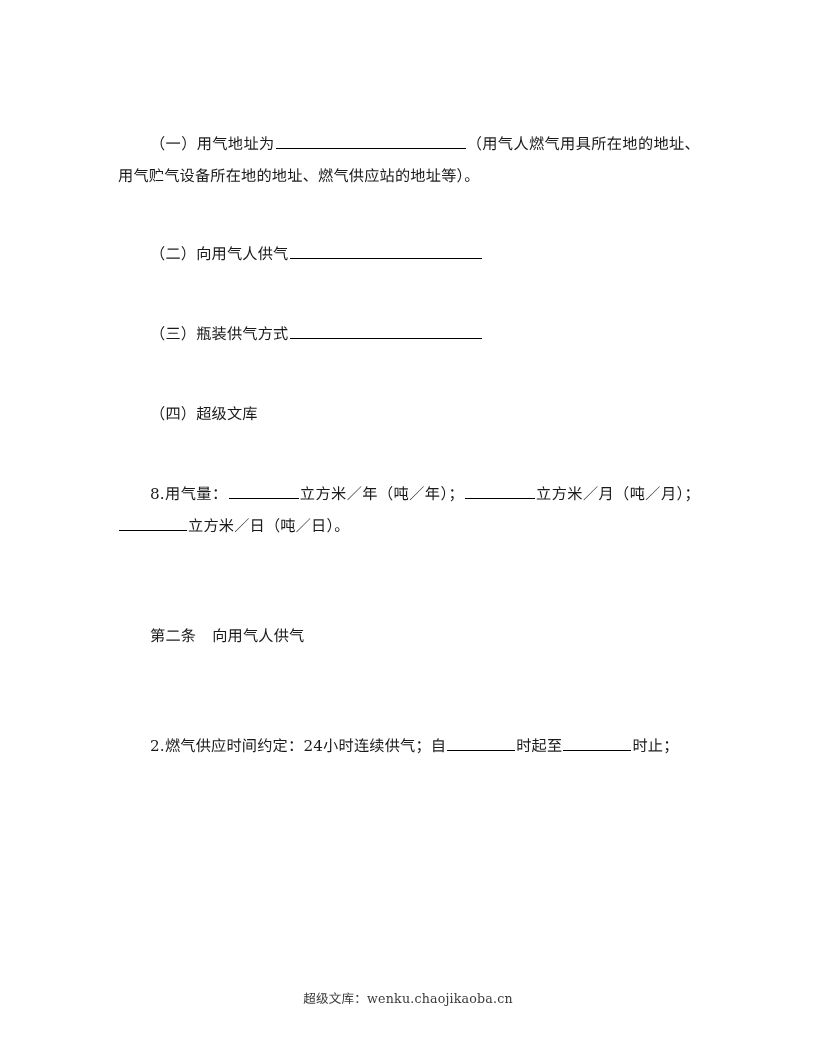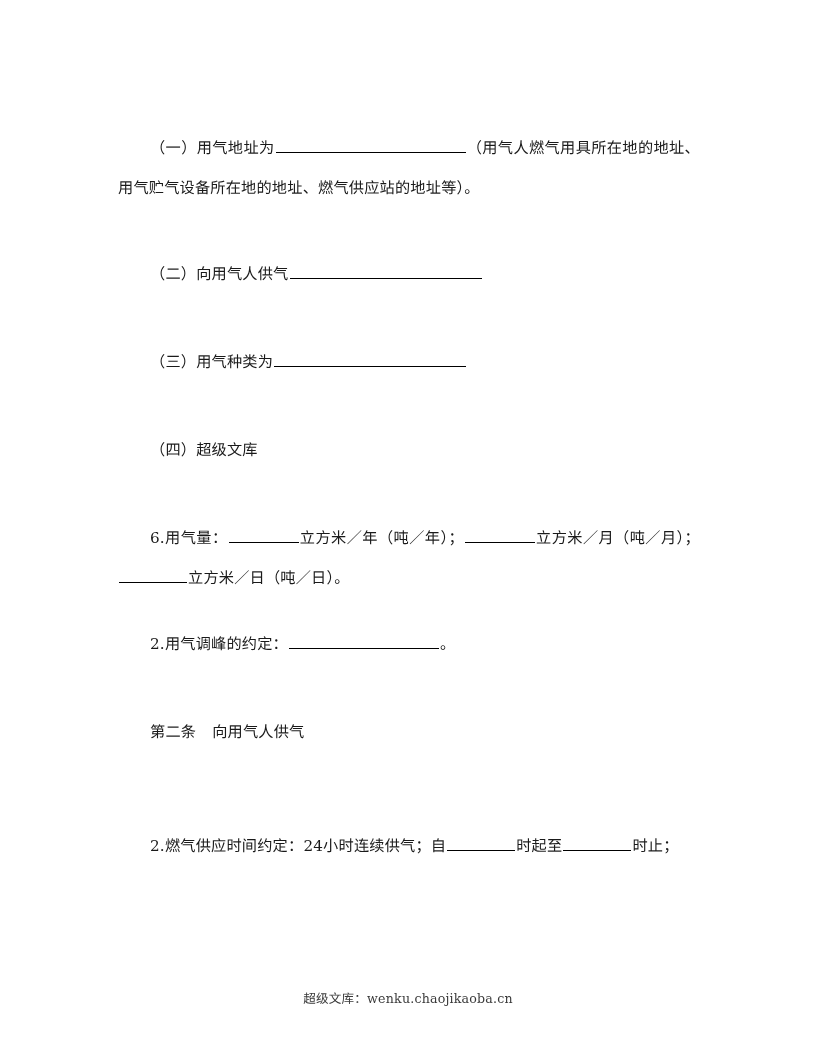--- a/index.html
+++ b/index.html
@@ -22,21 +22,21 @@
   }
   .content {
     position: absolute;
     left: 118px;
     top: 128px;
     width: 582px;
   }
   
   .para {
     font-size: 15.2px;
-    line-height: 40px;
+    line-height: 32px;
     text-align: justify;
     text-justify: inter-character;
     margin: 0;
     letter-spacing: 0.2px;
     word-break: break-all;
   }
   .indent {
     text-indent: 32px;
   }
   .gap-s  { height: 26px; }
@@ -88,33 +88,32 @@
   <div class="content">
 
     <p class="para indent"><span>（一）用气地址为</span><span class="blank w190"></span><span>（用气人燃气用具所在地的地址、用气贮气设备所在地的地址、燃气供应站的地址等）。</span></p>
 
     <div class="gap-m"></div>
 
     <p class="para indent"><span>（二）向用气人供气</span><span class="blank w192"></span></p>
 
     <div class="gap-l"></div>
 
-    <p class="para indent"><span>（三）用气种类为</span><span class="blank w192"></span></p>
+    <p class="para indent"><span>（三）瓶装供气方式</span><span class="blank w192"></span></p>
 
     <div class="gap-l"></div>
 
     <p class="para indent"><span>（四）超级文库</span></p>
 
     <div class="gap-l"></div>
 
-    <p class="para indent"><span>6.用气量：</span><span class="blank w70"></span><span>立方米／年（吨／年）；</span><span class="blank w70"></span><span>立方米／月（吨／月）；</span><span class="blank w68"></span><span>立方米／日（吨／日）。</span></p>
+    <p class="para indent"><span>8.用气量：</span><span class="blank w70"></span><span>立方米／年（吨／年）；</span><span class="blank w70"></span><span>立方米／月（吨／月）；</span><span class="blank w68"></span><span>立方米／日（吨／日）。</span></p>
 
     <div class="gap-s"></div>
 
-    <p class="para indent"><span>2.用气调峰的约定：</span><span class="blank w150"></span><span>。</span></p>
 
     <div class="gap-l"></div>
 
     <p class="heading"><span>第二条</span><span class="sp"></span><span>向用气人供气</span></p>
 
     <div class="gap-l"></div>
 
 
     <div class="gap-s"></div>
 

